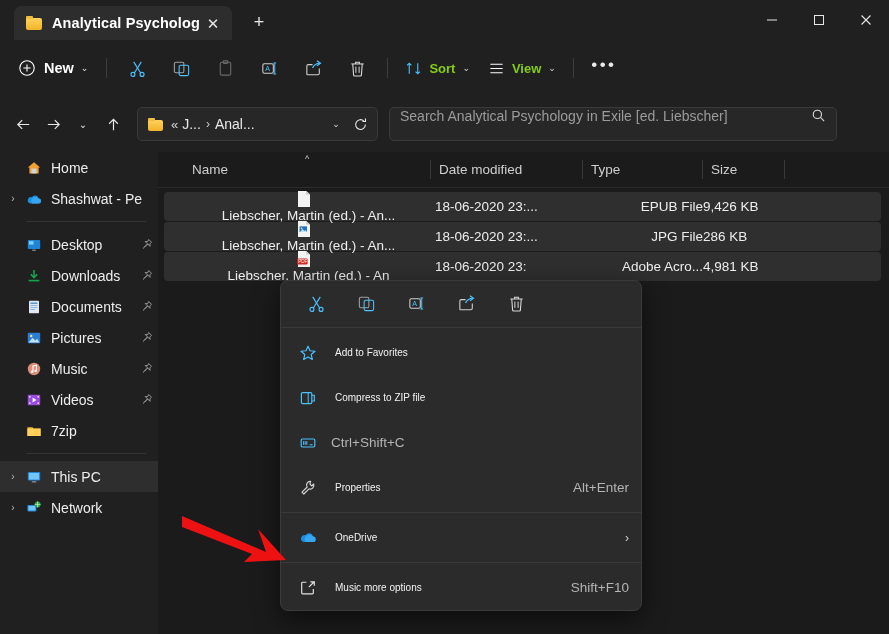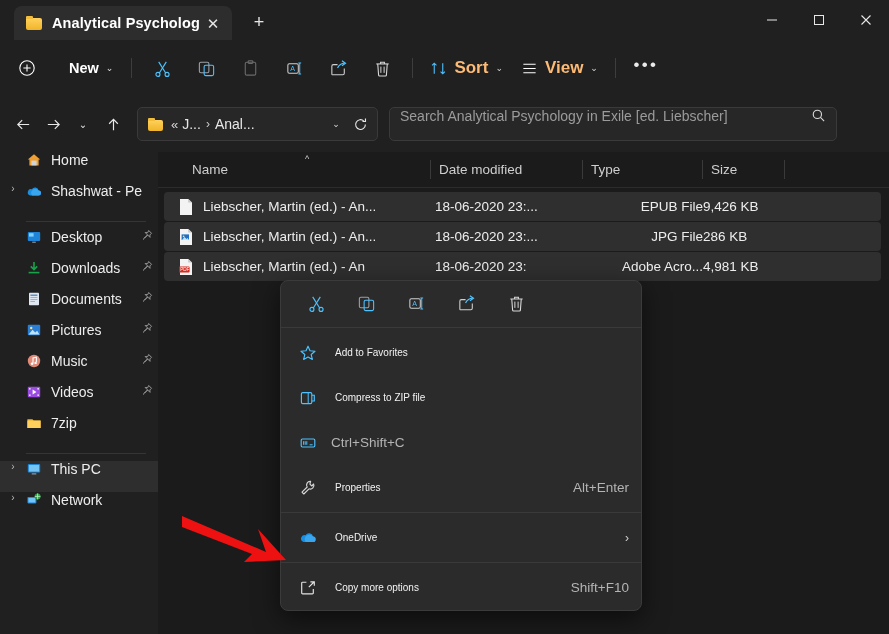--- a/index.html
+++ b/index.html
@@ -44,28 +44,28 @@
   }
   .wincontrols{position:absolute;right:0;top:0;display:flex;height:40px;}
   .wc{width:47px;height:40px;display:flex;align-items:center;justify-content:center;color:#e8e8e8;}
   .wc svg{display:block;}
 
   
   .cmdbar{position:absolute;left:0;top:40px;width:889px;height:56px;background:#202020;
           display:flex;align-items:center;}
   .newbtn{display:flex;align-items:center;height:32px;padding:0 10px 0 8px;margin-left:10px;border-radius:5px;}
   .newbtn .plus{width:18px;height:18px;margin-right:8px;color:#ffffff;}
-  .newbtn .lbl{font-size:14.5px;font-weight:bold;color:#fff;margin-left:25px;}
+  .newbtn .lbl{font-size:14.5px;font-weight:bold;color:#fff;}
   .newbtn .chev{font-size:9px;margin-left:7px;color:#e0e0e0;}
   .vsep{width:1px;height:20px;background:#3d3d3d;margin:0 8px;}
   .tbtn{width:44px;height:34px;display:flex;align-items:center;justify-content:center;border-radius:5px;}
   .tbtn.dim{opacity:.42;}
   .tbtn-wide{display:flex;align-items:center;height:34px;padding:0 9px;border-radius:5px;}
   .tbtn-wide .ic{margin-right:7px;display:flex;}
-  .tbtn-wide .lbl{font-size:17px;color:#fdba74;font-weight:bold;}
+  .tbtn-wide .lbl{font-size:13px;color:#84cc16;font-weight:bold;}
   .tbtn-wide .chev{font-size:9px;margin-left:7px;color:#d8d8d8;}
   .ellipsis{letter-spacing:2.4px;font-size:17px;color:#eaeaea;line-height:0;padding-bottom:6px;}
 
   
   .addrrow{position:absolute;left:0;top:96px;width:889px;height:56px;display:flex;align-items:center;}
   .navbtn{width:30px;height:30px;display:flex;align-items:center;justify-content:center;border-radius:5px;color:#e9e9e9;}
   .navbtn.first{margin-left:8px;}
   .addrbox{
     display:flex;align-items:center;height:34px;width:241px;margin-left:9px;
     background:#272727;border:1px solid #3a3a3a;border-radius:5px;box-sizing:border-box;padding:0 4px 0 10px;
@@ -82,21 +82,21 @@
   .addr-refresh{width:26px;height:26px;display:flex;align-items:center;justify-content:center;color:#e6e6e6;}
   .searchbox{
     display:flex;align-items:flex-start;height:34px;width:448px;margin-left:11px;
     background:#272727;border:1px solid #3a3a3a;border-radius:5px;box-sizing:border-box;padding:0 10px;
   }
   .searchbox .ph{flex:1 1 auto;font-size:14px;color:#9b9b9b;white-space:nowrap;overflow:hidden;}
   .searchbox .sico{color:#d9d9d9;display:flex;}
 
   
   .sidebar{position:absolute;left:0;top:152px;width:158px;height:482px;background:#202020;overflow:hidden;}
-  .sbitem{display:flex;align-items:flex-start;height:31px;padding-left:0;position:relative;}
+  .sbitem{display:flex;align-items:center;height:31px;padding-left:0;position:relative;}
   .sbitem.sel{background:#2e2e2e;}
   .sb-exp{width:26px;display:flex;align-items:center;justify-content:center;font-size:10px;color:#b9b9b9;flex:0 0 auto;}
   .sb-exp.empty{color:transparent;}
   .sb-ico{width:16px;height:16px;margin-right:9px;flex:0 0 auto;display:block;}
   .sb-lbl{font-size:14px;color:#ededed;white-space:nowrap;overflow:hidden;flex:1 1 auto;}
   .sb-pin{width:24px;flex:0 0 auto;display:flex;align-items:center;justify-content:center;color:#9a9a9a;}
   .sbsep{height:1px;background:#353535;margin:7px 12px 7px 26px;}
 
   
   .content{position:absolute;left:158px;top:152px;width:731px;height:482px;background:#1b1b1b;}
@@ -105,21 +105,21 @@
   .ch .divider{position:absolute;right:0;top:8px;width:1px;height:19px;background:#3a3a3a;}
   .ch.name{width:273px;padding-left:34px;}
   .ch.date{width:152px;padding-left:8px;align-items:center;}
   .ch.type{width:120px;padding-left:8px;}
   .ch.size{width:82px;padding-left:8px;}
   .sortcaret{position:absolute;left:147px;top:2px;font-size:9px;color:#d0d0d0;}
 
   .row{display:flex;align-items:center;height:29px;margin:0 8px 1px 6px;border-radius:4px;box-sizing:border-box;}
   .row.selected{background:#2f2f2f;}
   .cell{font-size:13.5px;color:#ededed;white-space:nowrap;overflow:hidden;box-sizing:border-box;}
-  .cell.name{width:267px;padding-left:14px;display:flex;align-items:center;}
+  .cell.name{width:267px;padding-left:22px;display:flex;align-items:center;flex-direction:column;}
   .cell.name .fi{width:16px;height:18px;margin-right:9px;flex:0 0 auto;}
   .cell.date{width:152px;padding-left:4px;}
   .cell.type{width:120px;padding-left:4px;text-align:right;}
   .cell.size{width:88px;padding-right:8px;text-align:left;}
 
   
   .ctxmenu{
     position:absolute;left:280px;top:280px;width:360px;
     background:#2b2b2b;border:1px solid #3b3b3b;border-radius:8px;
     box-shadow:0 8px 26px rgba(0,0,0,.55);overflow:hidden;
@@ -648,21 +648,21 @@
 
     <div class="ctxsep"></div>
 
     <div class="ctxitem">
       <span class="ico">
         <svg width="18" height="18" viewBox="0 0 18 18">
             <path d="M7.4 3.2H3.6a.9.9 0 0 0-.9.9v9.8a.9.9 0 0 0 .9.9h9.8a.9.9 0 0 0 .9-.9v-3.8" fill="none" stroke="#e4e4e4" stroke-width="1.15"></path>
             <path d="M9.8 8.2 15 3m-3.6-.2H15.3V6.7" fill="none" stroke="#e4e4e4" stroke-width="1.15"></path>
           </svg>
       </span>
-      <span class="lbl">Copy more options</span>
+      <span class="lbl">Music more options</span>
       <span class="accel">Shift+F10</span>
     </div>
   </div>
 
   <div class="arrow">
     <svg width="125" height="80" viewBox="0 0 125 80">
       <path d="M2 11 L86 47 L78 24 L106 55 L64 57 L72 49 L2 22 Z" fill="#ee1111"></path>
     </svg>
   </div>
 

